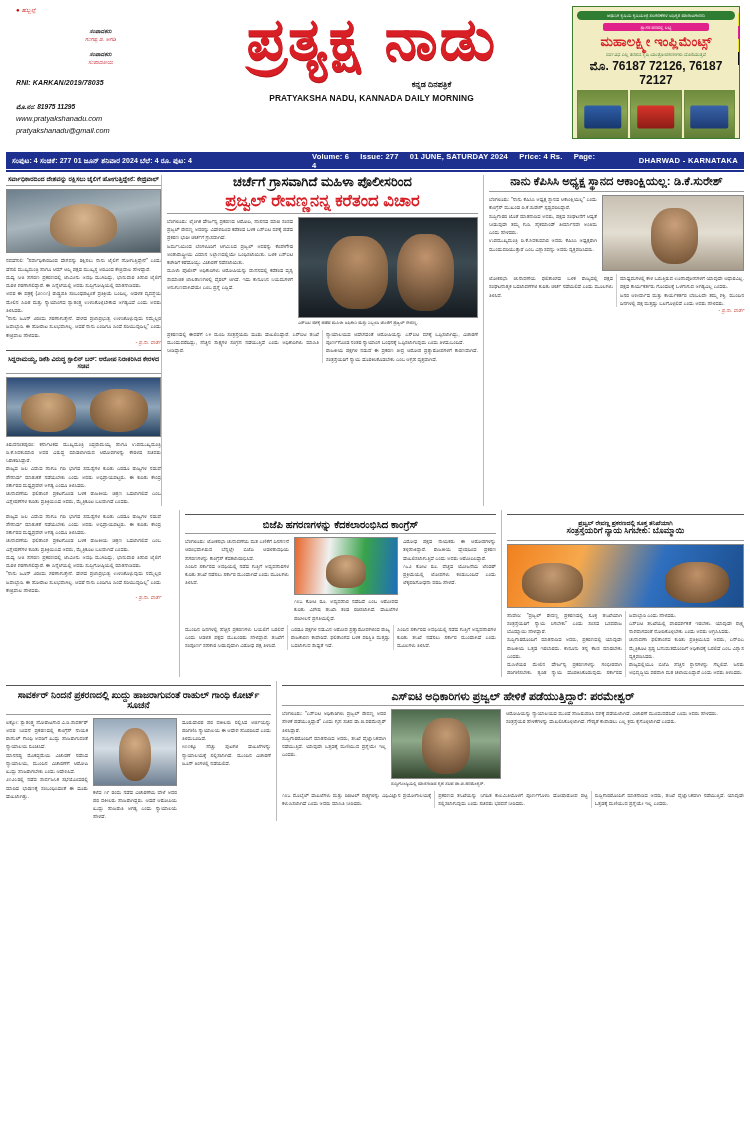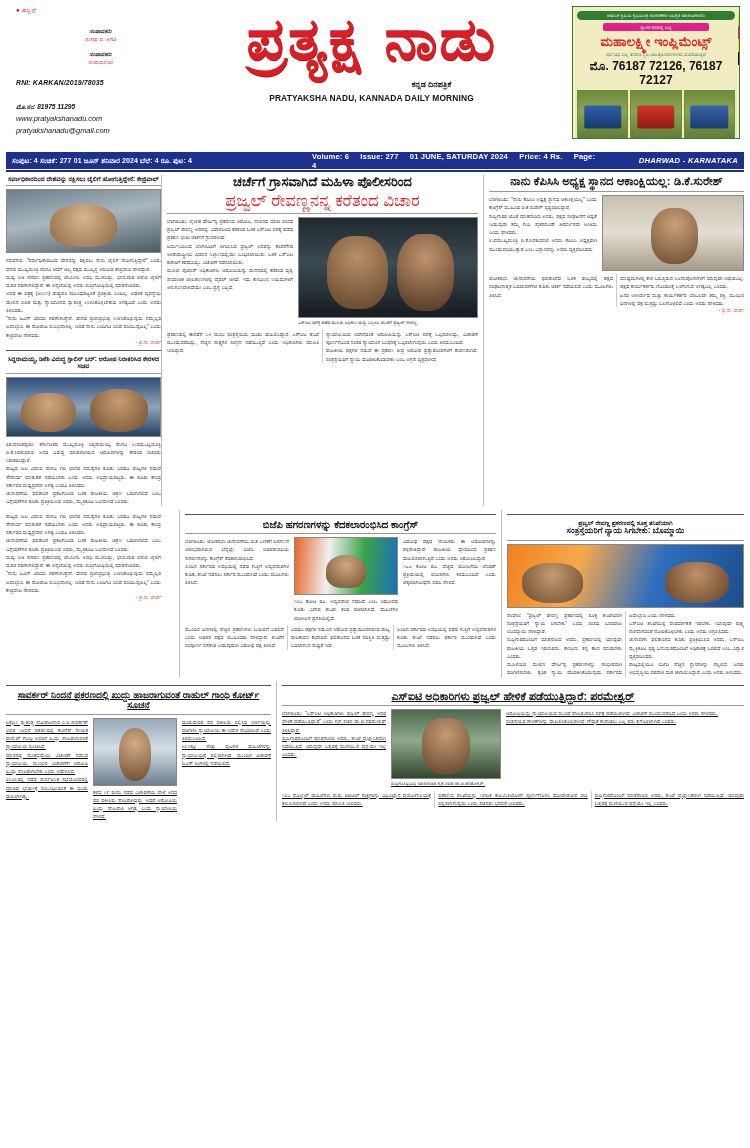--- a/index.html
+++ b/index.html
@@ -49,24 +49,24 @@
   .ad-bottom{background:#2f7d32;color:#fff;font-size:3.6px;text-align:center;margin-top:3px;padding:1px;}
   .ad-strip{position:absolute;right:-4px;top:6px;width:5px;height:52px;
     background:linear-gradient(180deg,#e9df2a 0 25%,#e0218a 25% 50%,#e9df2a 50% 75%,#111 75% 100%);}
 
   
   .bluebar{background:#1d2f8f;color:#fff;height:17px;display:flex;align-items:center;
       font-size:7.6px;font-weight:700;padding:0 6px;box-sizing:border-box;margin-top:2px;}
   .bb-kn{flex:0 0 300px;font-weight:600;font-size:7px;letter-spacing:.1px;}
   .bb-en{flex:1;text-align:left;letter-spacing:.15px;}
   .bb-en span{margin-right:9px;}
-  .bb-place{flex:0 0 140px;text-align:right;letter-spacing:.3px;font-style:italic;}
+  .bb-place{flex:0 0 140px;text-align:right;letter-spacing:.3px;}
   .rule-thick{border-top:2px solid #1d2f8f;margin-top:1px;}
   .hl-blk{font-weight:700;color:#111;text-align:center;line-height:1.15;}
-  .hl-red{font-weight:400;color:#d81f26;text-align:center;line-height:1.15;}
+  .hl-red{font-weight:700;color:#d81f26;text-align:center;line-height:1.15;}
   .body-txt{font-size:5.1px;line-height:1.62;text-align:justify;color:#1a1a1a;}
   .byline{color:#c0392b;font-size:5px;text-align:right;font-style:italic;}
   .cap{font-size:4.6px;line-height:1.5;text-align:justify;color:#222;}
   .hr{border-top:1px solid #555;margin:4px 0;}
   .hr-thin{border-top:1px solid #999;margin:3px 0;}
   .vr{border-left:1px solid #bbb;}
 
   
   .photo{position:relative;overflow:hidden;background:#b9b9b9;border:1px solid #888;}
   .ph-kejri{background:linear-gradient(170deg,#6d7f8d 0%,#a9b6bd 45%,#4c5a63 100%);}
@@ -282,21 +282,21 @@
         <div class="body-txt">ಹಾವೇರಿ: "ಪ್ರಜ್ವಲ್ ರೇವಣ್ಣ ಪ್ರಕರಣದಲ್ಲಿ ಸೂಕ್ತ ತನಿಖೆಯಾಗಿ ಸಂತ್ರಸ್ತೆಯರಿಗೆ ನ್ಯಾಯ ಸಿಗಬೇಕು" ಎಂದು ಸಂಸದ ಬಸವರಾಜ ಬೊಮ್ಮಾಯಿ ಹೇಳಿದ್ದಾರೆ.</div>
         <div class="body-txt">ಸುದ್ದಿಗಾರರೊಂದಿಗೆ ಮಾತನಾಡಿದ ಅವರು, ಪ್ರಕರಣದಲ್ಲಿ ಯಾವುದೇ ರಾಜಕೀಯ ಒತ್ತಡ ಇರಬಾರದು. ಕಾನೂನು ತನ್ನ ಕೆಲಸ ಮಾಡಬೇಕು ಎಂದರು.</div>
         <div class="body-txt">ಮಹಿಳೆಯರ ಮೇಲಿನ ದೌರ್ಜನ್ಯ ಪ್ರಕರಣಗಳನ್ನು ಗಂಭೀರವಾಗಿ ಪರಿಗಣಿಸಬೇಕು. ತ್ವರಿತ ನ್ಯಾಯ ದೊರಕಿಸಿಕೊಡುವುದು ಸರ್ಕಾರದ ಜವಾಬ್ದಾರಿ ಎಂದು ಹೇಳಿದರು.</div>
         <div class="body-txt">ಎಸ್‌ಐಟಿ ತನಿಖೆಯಲ್ಲಿ ಪಾರದರ್ಶಕತೆ ಇರಬೇಕು. ಯಾವುದೇ ಸಾಕ್ಷ್ಯ ನಾಶವಾಗದಂತೆ ನೋಡಿಕೊಳ್ಳಬೇಕು ಎಂದು ಅವರು ಆಗ್ರಹಿಸಿದರು.</div>
         <div class="body-txt">ಚುನಾವಣಾ ಫಲಿತಾಂಶದ ಕುರಿತು ಪ್ರತಿಕ್ರಿಯಿಸಿದ ಅವರು, ಎನ್‌ಡಿಎ ಮೈತ್ರಿಕೂಟ ಸ್ಪಷ್ಟ ಬಹುಮತದೊಂದಿಗೆ ಅಧಿಕಾರಕ್ಕೆ ಬರಲಿದೆ ಎಂಬ ವಿಶ್ವಾಸ ವ್ಯಕ್ತಪಡಿಸಿದರು.</div>
         <div class="body-txt">ರಾಜ್ಯದಲ್ಲಿಯೂ ಬಿಜೆಪಿ ಹೆಚ್ಚಿನ ಸ್ಥಾನಗಳನ್ನು ಗೆಲ್ಲಲಿದೆ. ಜನರು ಅಭಿವೃದ್ಧಿಯ ಪರವಾಗಿ ಮತ ಚಲಾಯಿಸಿದ್ದಾರೆ ಎಂದು ಅವರು ತಿಳಿಸಿದರು.</div>
       </div>
     </div>
   </div>
 
-  <div class="band" style="margin-top:4px;text-decoration:underline;">
+  <div class="band" style="margin-top:4px;">
 
     <div class="col pad-r" style="width:270px;flex:0 0 270px;">
       <div class="hr"></div>
       <div class="hl-blk" style="font-size:9.2px;">ಸಾವರ್ಕರ್ ನಿಂದನೆ ಪ್ರಕರಣದಲ್ಲಿ ಖುದ್ದು ಹಾಜರಾಗುವಂತೆ ರಾಹುಲ್ ಗಾಂಧಿ ಕೋರ್ಟ್ ಸೂಚನೆ</div>
       <div class="hr-thin"></div>
       <div style="display:flex;gap:5px;">
         <div style="flex:0 0 82px;">
           <div class="body-txt">ಲಕ್ನೋ: ಸ್ವಾತಂತ್ರ್ಯ ಹೋರಾಟಗಾರ ವಿ.ಡಿ.ಸಾವರ್ಕರ್ ಅವರ ನಿಂದನೆ ಪ್ರಕರಣದಲ್ಲಿ ಕಾಂಗ್ರೆಸ್ ನಾಯಕ ರಾಹುಲ್ ಗಾಂಧಿ ಅವರಿಗೆ ಖುದ್ದು ಹಾಜರಾಗುವಂತೆ ನ್ಯಾಯಾಲಯ ಸೂಚಿಸಿದೆ.</div>
           <div class="body-txt">ಮಾನನಷ್ಟ ಮೊಕದ್ದಮೆಯ ವಿಚಾರಣೆ ನಡೆಸಿದ ನ್ಯಾಯಾಲಯ, ಮುಂದಿನ ವಿಚಾರಣೆಗೆ ಆರೋಪಿ ಖುದ್ದು ಹಾಜರಾಗಬೇಕು ಎಂದು ಆದೇಶಿಸಿದೆ.</div>
           <div class="body-txt">೨೦೨೩ರಲ್ಲಿ ನಡೆದ ಸಾರ್ವಜನಿಕ ಸಭೆಯೊಂದರಲ್ಲಿ ಮಾಡಿದ ಭಾಷಣಕ್ಕೆ ಸಂಬಂಧಿಸಿದಂತೆ ಈ ದೂರು ದಾಖಲಾಗಿತ್ತು.</div>

